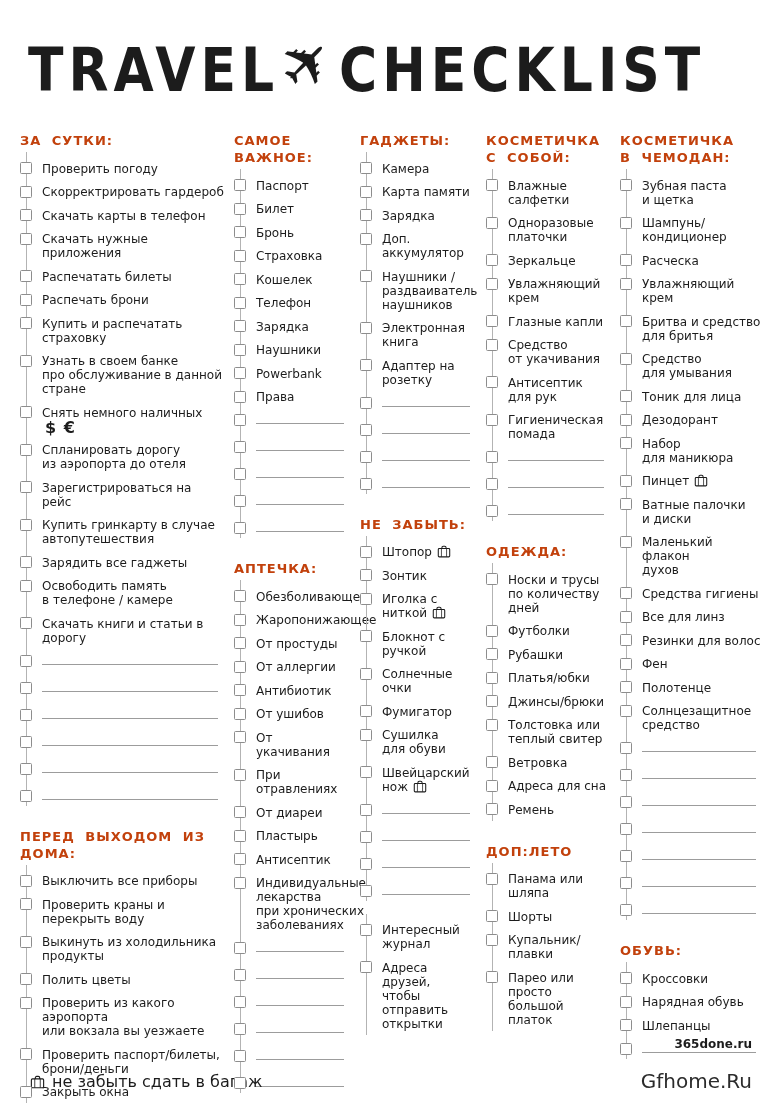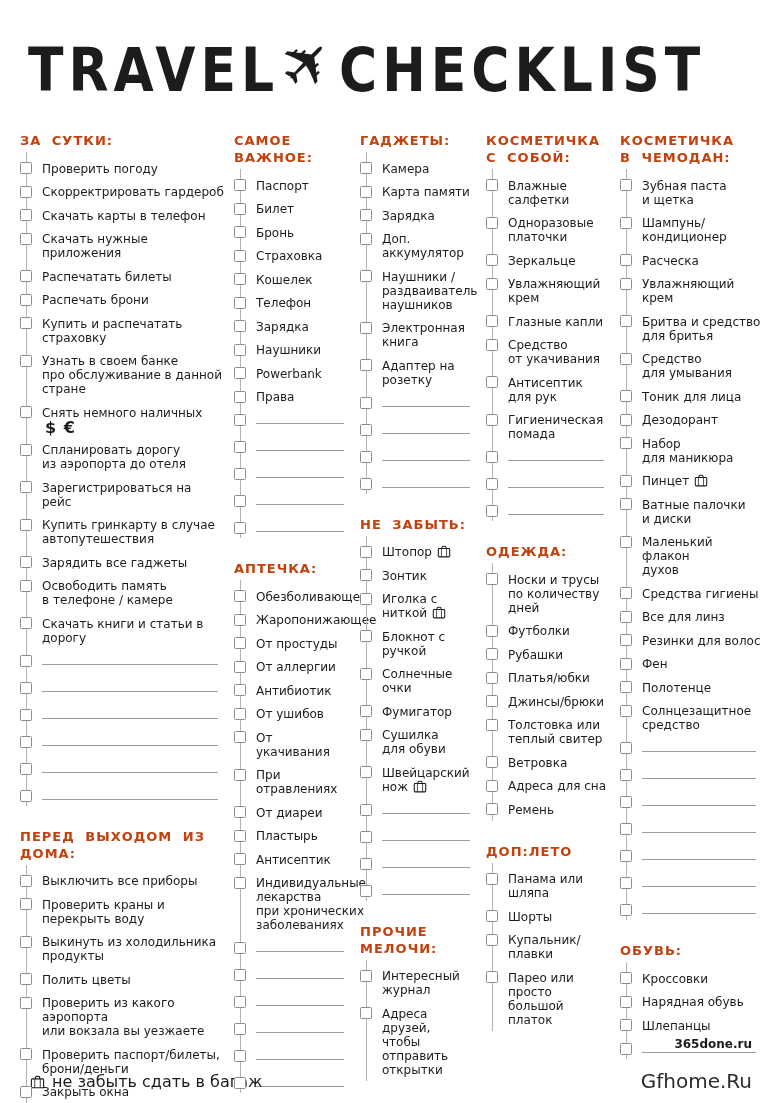--- a/index.html
+++ b/index.html
@@ -528,22 +528,20 @@
             <span class="cb"></span>
             <span class="blank-line"></span>
           </div>
           <div class="row blank">
             <span class="cb"></span>
             <span class="blank-line"></span>
           </div>
         </div>
       </div>
       <div class="section">
-        <div class="heading">ПРОЧИЕ
-МЕЛОЧИ:</div>
         <div class="items">
           <div class="row">
             <span class="cb"></span>
             <span class="lbl">Интересный
 журнал</span>
           </div>
           <div class="row">
             <span class="cb"></span>
             <span class="lbl">Адреса друзей,
 чтобы отправить

